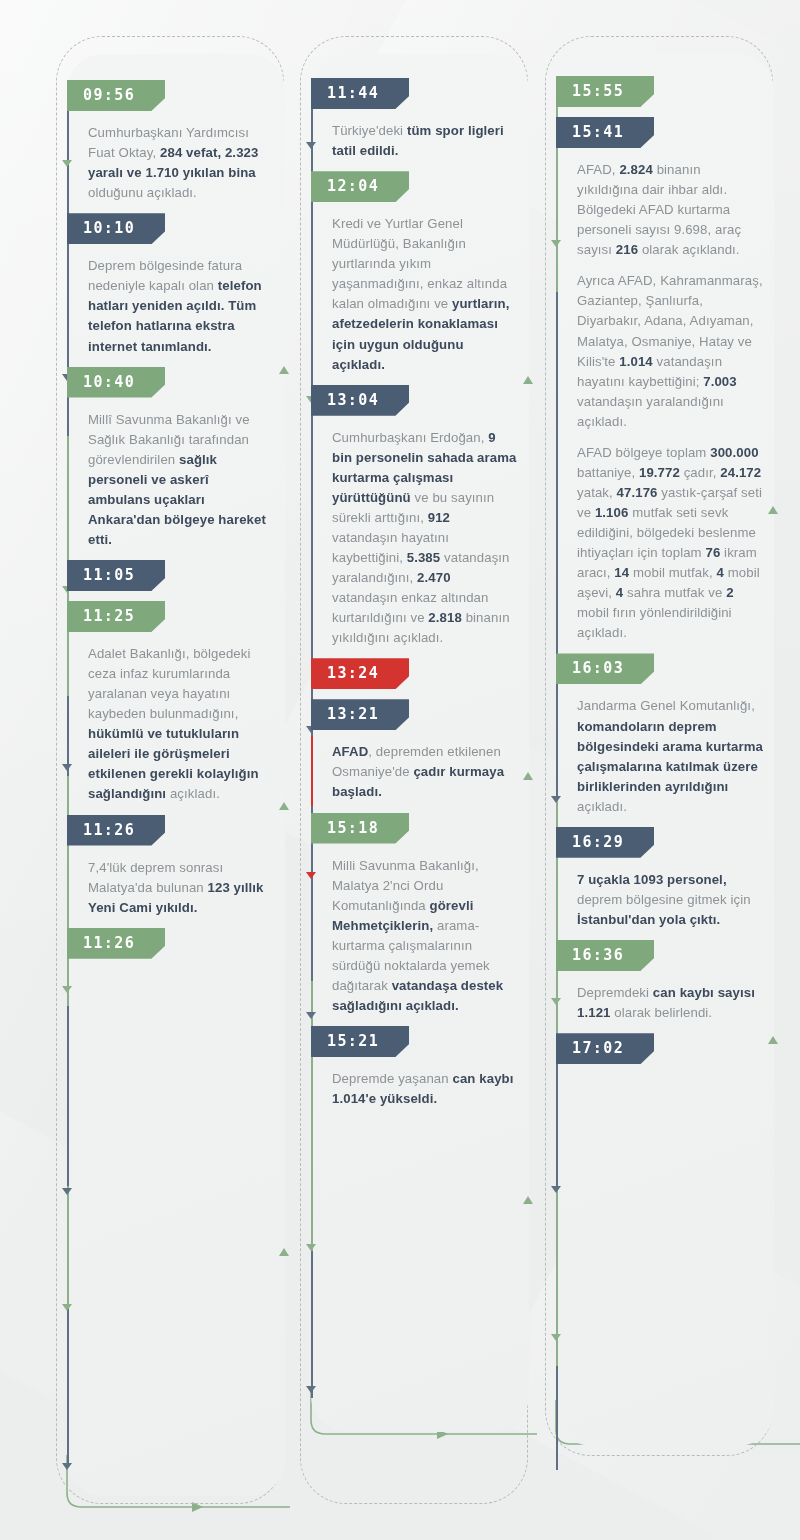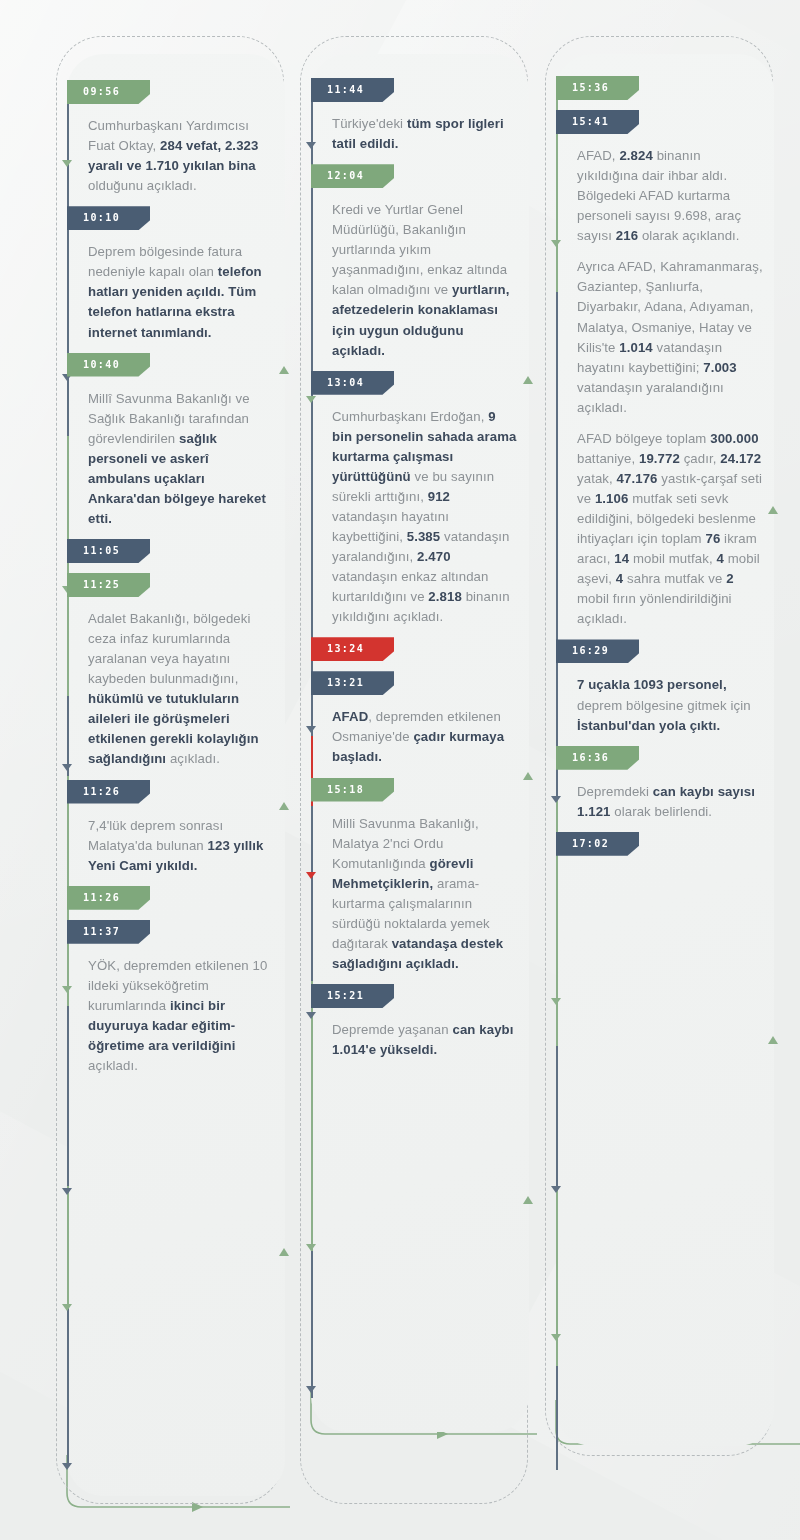--- a/index.html
+++ b/index.html
@@ -75,21 +75,21 @@
   
   .entry { position: relative; padding: 0 0 10px 0; }
 
   .time-badge {
     position: relative;
     display: inline-block;
     margin-left: 11px;
     padding: 6px 30px 7px 16px;
     color: #ffffff;
     font-family: "DejaVu Sans Mono", "Liberation Mono", monospace;
-    font-size: 10px;
+    font-size: 15px;
     font-weight: bold;
     letter-spacing: 1.4px;
     border-radius: 0 0 0 0;
     clip-path: polygon(0 0, 100% 0, 100% 58%, 86% 100%, 0 100%);
     z-index: 3;
   }
   .time-badge.navy  { background: #4a5d73; text-align: center; }
   .time-badge.green { background: #7fa87c; }
   .time-badge.red   { background: #d3342f; }
 
@@ -202,23 +202,20 @@
             <p><span>Millî Savunma Bakanlığı ve Sağlık Bakanlığı tarafından görevlendirilen </span><b>sağlık personeli ve askerî ambulans uçakları Ankara'dan bölgeye hareket etti.</b></p>
           </div></div>
         <div class="entry"><div class="time-badge navy">11:05</div></div>
         <div class="entry"><div class="time-badge green">11:25</div><div class="entry-text">
             <p><span>Adalet Bakanlığı, bölgedeki ceza infaz kurumlarında yaralanan veya hayatını kaybeden bulunmadığını, </span><b>hükümlü ve tutukluların aileleri ile görüşmeleri etkilenen gerekli kolaylığın sağlandığını</b><span> açıkladı.</span></p>
           </div></div>
         <div class="entry"><div class="time-badge navy">11:26</div><div class="entry-text">
             <p><span>7,4'lük deprem sonrası Malatya'da bulunan </span><b>123 yıllık Yeni Cami yıkıldı.</b></p>
           </div></div>
         <div class="entry"><div class="time-badge green">11:26</div></div>
-        <div class="entry"><div class="time-badge navy">11:37</div><div class="entry-text">
-            <p><span>YÖK, depremden etkilenen 10 ildeki yükseköğretim kurumlarında </span><b>ikinci bir duyuruya kadar eğitim-öğretime ara verildiğini</b><span> açıkladı.</span></p>
-          </div></div>
       </div>
   </div>
 
   <div class="column" id="col2">
     <div class="col-outline"></div>
     <div class="col-panel" style="top:18px; height:1378px;"></div>
 
     <div class="rail" style="top:58px; bottom:108px;"></div>
     <div class="rail-seg" style="top:700px; height:70px; background:#d3342f;"></div>
     <div class="rail-seg" style="top:945px; height:270px; background:#8cb08a;"></div>
@@ -270,26 +267,29 @@
     <div class="tick green" style="top:204px;"></div>
     <div class="tick" style="top:760px;"></div>
     <div class="tick green" style="top:962px;"></div>
     <div class="tick" style="top:1150px;"></div>
     <div class="tick green" style="top:1298px;"></div>
 
     <div class="up-arrow" style="left:223px; top:470px;"></div>
     <div class="up-arrow" style="left:223px; top:1000px;"></div>
 
     <div class="entries" style="position:relative; padding-top:40px;">
-        <div class="entry"><div class="time-badge green">15:36</div></div>
+        <div class="entry"><div class="time-badge green">15:55</div></div>
         <div class="entry"><div class="time-badge navy">15:41</div><div class="entry-text">
             <p><span>AFAD, </span><b>2.824</b><span> binanın yıkıldığına dair ihbar aldı. Bölgedeki AFAD kurtarma personeli sayısı 9.698, araç sayısı </span><b>216</b><span> olarak açıklandı.</span></p>
             <p><span>Ayrıca AFAD, Kahramanmaraş, Gaziantep, Şanlıurfa, Diyarbakır, Adana, Adıyaman, Malatya, Osmaniye, Hatay ve Kilis'te </span><b>1.014</b><span> vatandaşın hayatını kaybettiğini; </span><b>7.003</b><span> vatandaşın yaralandığını açıkladı.</span></p>
             <p><span>AFAD bölgeye toplam </span><b>300.000</b><span> battaniye, </span><b>19.772</b><span> çadır, </span><b>24.172</b><span> yatak, </span><b>47.176</b><span> yastık-çarşaf seti ve </span><b>1.106</b><span> mutfak seti sevk edildiğini, bölgedeki beslenme ihtiyaçları için toplam </span><b>76</b><span> ikram aracı, </span><b>14</b><span> mobil mutfak, </span><b>4</b><span> mobil aşevi, </span><b>4</b><span> sahra mutfak ve </span><b>2</b><span> mobil fırın yönlendirildiğini açıkladı.</span></p>
           </div></div>
+        <div class="entry"><div class="time-badge green">16:03</div><div class="entry-text">
+            <p><span>Jandarma Genel Komutanlığı, </span><b>komandoların deprem bölgesindeki arama kurtarma çalışmalarına katılmak üzere birliklerinden ayrıldığını</b><span> açıkladı.</span></p>
+          </div></div>
         <div class="entry"><div class="time-badge navy">16:29</div><div class="entry-text">
             <p><b>7 uçakla 1093 personel,</b><span> deprem bölgesine gitmek için </span><b>İstanbul'dan yola çıktı.</b></p>
           </div></div>
         <div class="entry"><div class="time-badge green">16:36</div><div class="entry-text">
             <p><span>Depremdeki </span><b>can kaybı sayısı 1.121</b><span> olarak belirlendi.</span></p>
           </div></div>
         <div class="entry"><div class="time-badge navy">17:02</div></div>
       </div>
   </div>
 

